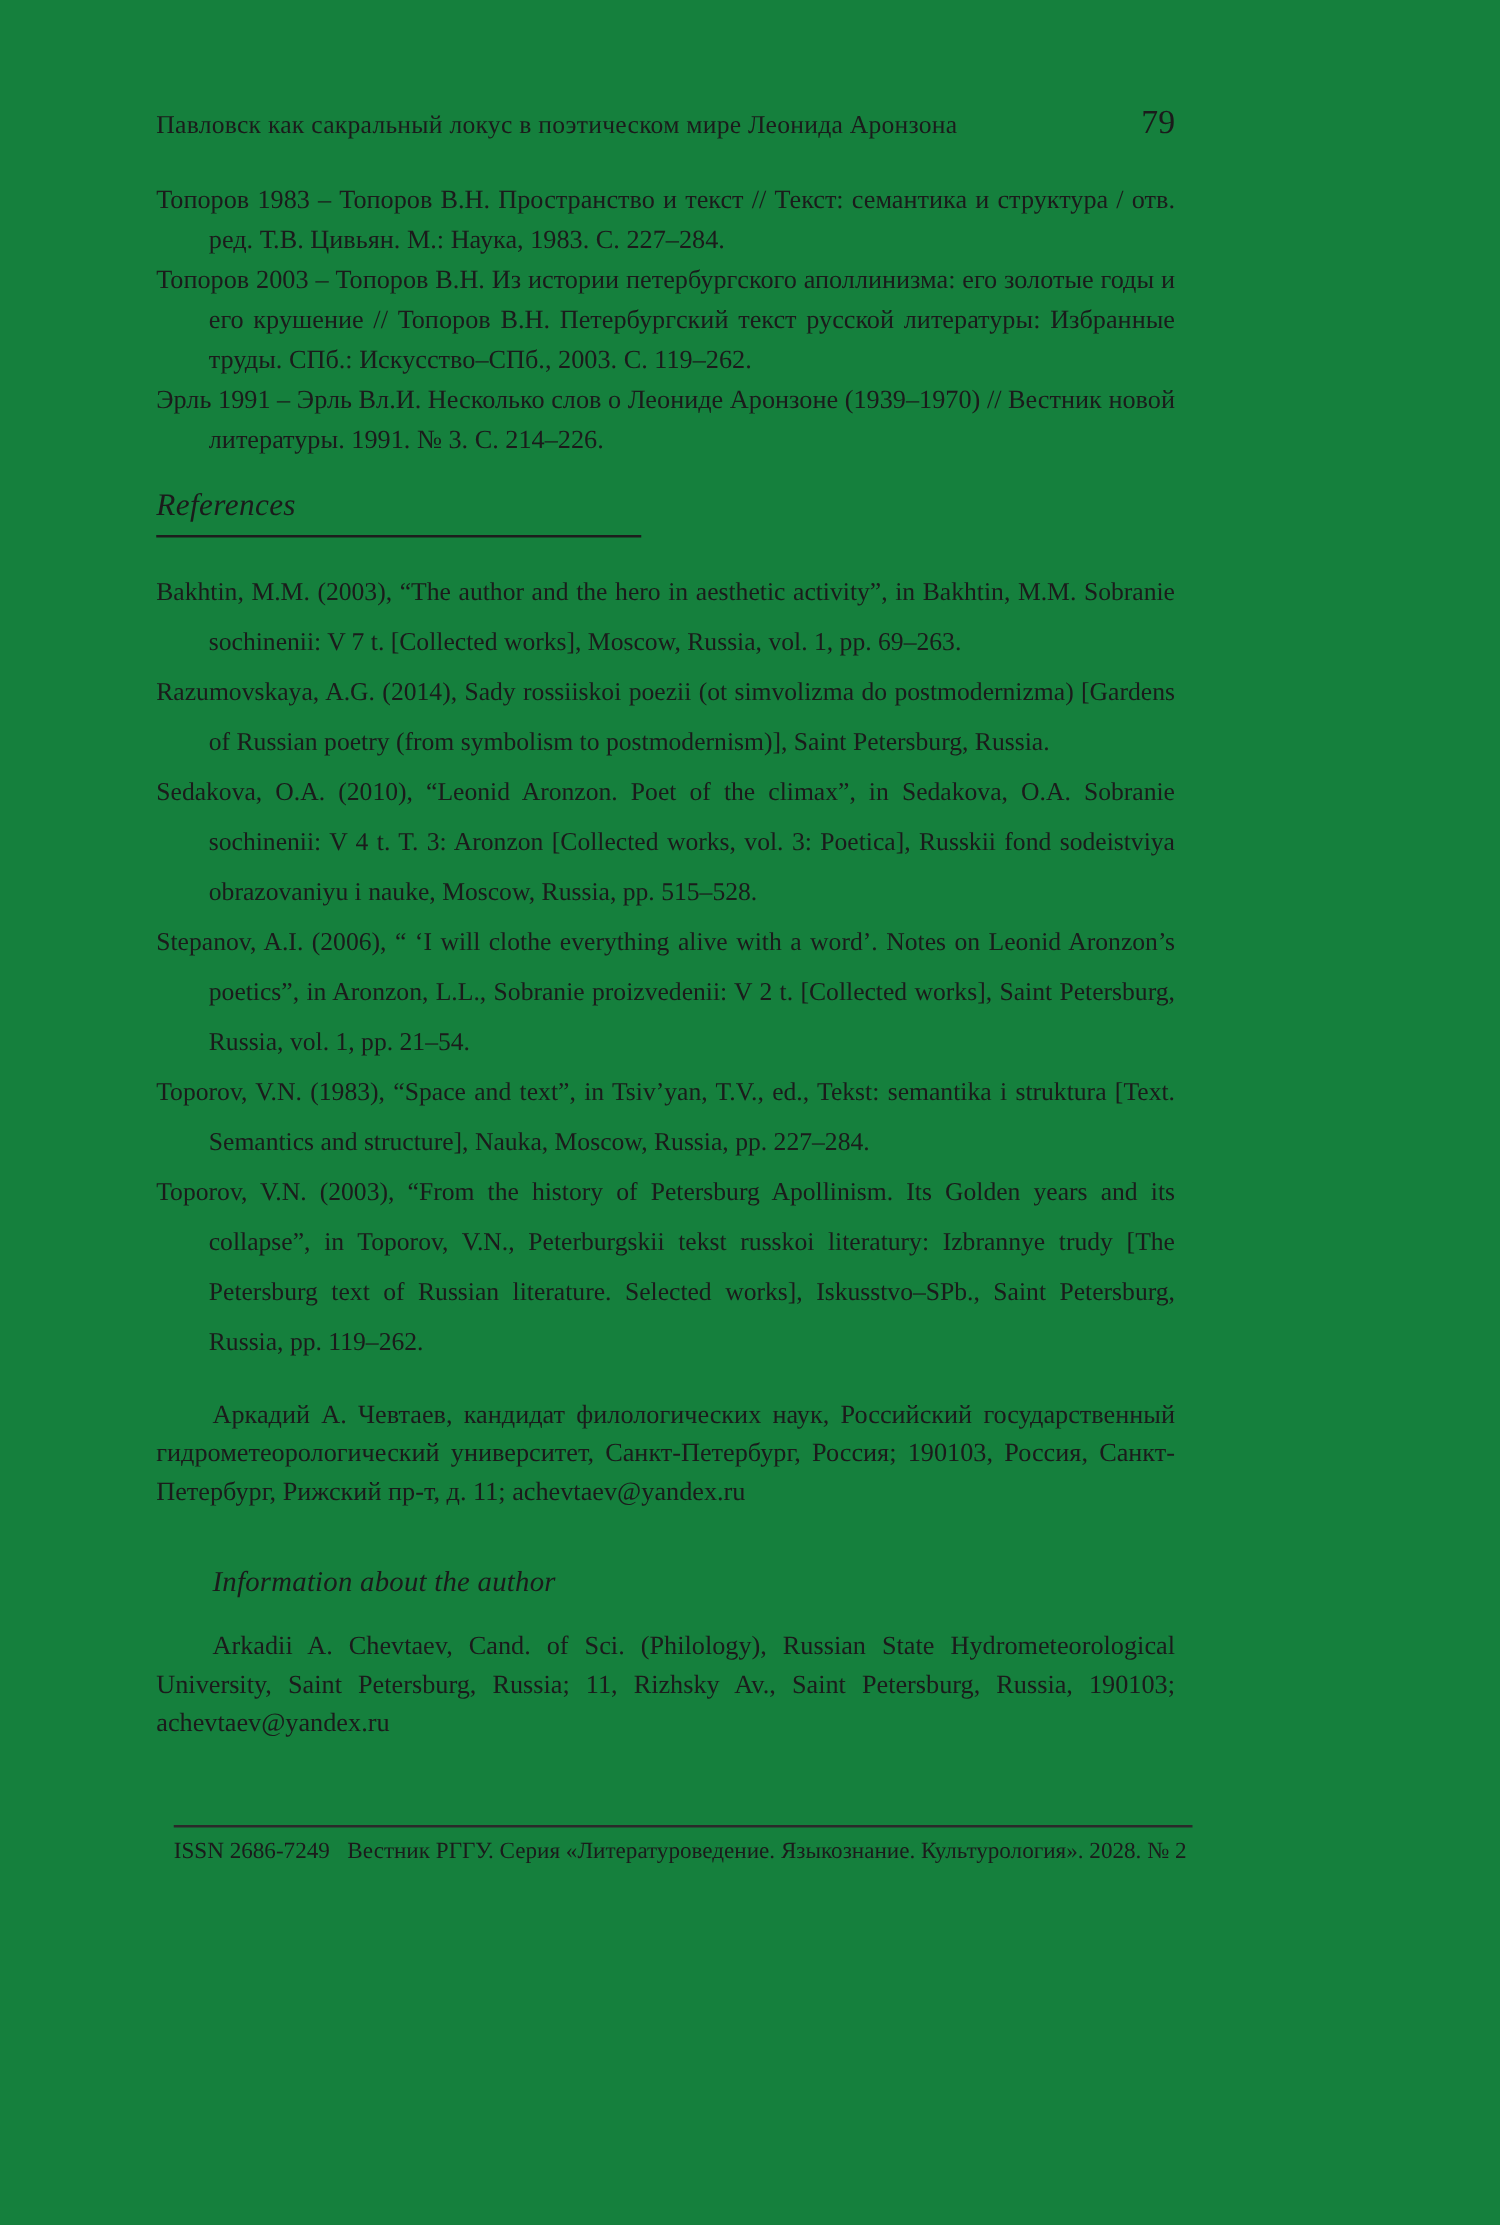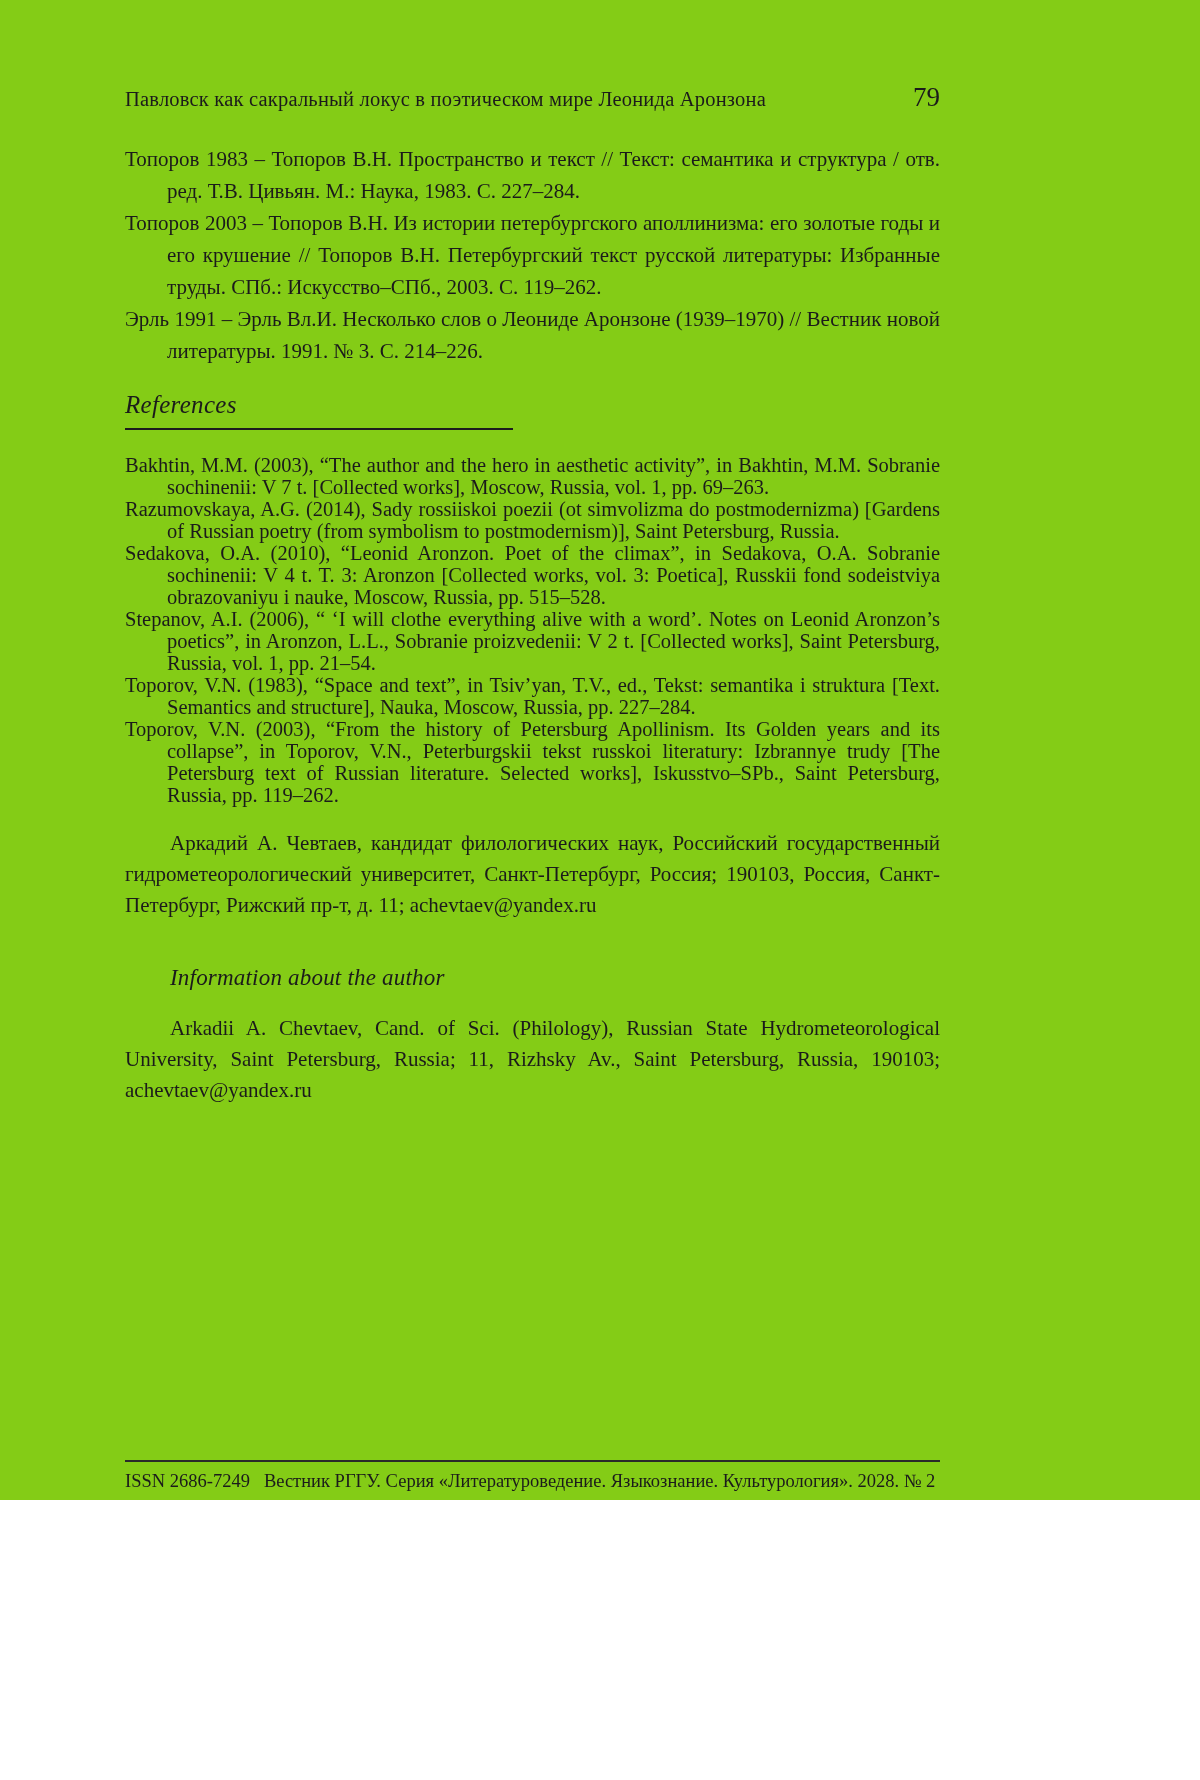--- a/index.html
+++ b/index.html
@@ -1,22 +1,22 @@
 <!DOCTYPE html>
 <html lang="ru"><head>
 <meta charset="utf-8">
 <style>
   * { margin:0; padding:0; box-sizing:border-box; }
   html, body { background:#ffffff; }
   .page {
     position:relative;
     width:1200px;
-    height:1500px;
+    height:1780px;
     margin:0 auto;
-    background:#84cc16;
+    background:#15803d;
     color:#1b1b1b;
     font-family:"Liberation Serif","DejaVu Serif",serif;
     padding:82px 260px 0 125px;
     overflow:hidden;
   }
   
   .running-head {
     display:flex;
     justify-content:space-between;
     align-items:baseline;
@@ -24,21 +24,21 @@
   }
   .rh-title { font-size:20.5px; letter-spacing:0.2px; }
   .rh-page  { font-size:27px; }
   
   .entry {
     text-align:justify;
     padding-left:42px;
     text-indent:-42px;
   }
   .entry.ru { font-size:21px; line-height:32px; }
-  .entry.en { font-size:20.5px; line-height:22px; }
+  .entry.en { font-size:20.5px; line-height:40px; }
   .it { }
   
   .refs-heading {
     margin-top:24px;
     font-size:25px;
     font-weight:normal;
     font-style:italic;
     letter-spacing:0.3px;
   }
   .refs-rule {
@@ -60,21 +60,21 @@
     margin-top:22px;
     font-size:21px;
     line-height:31px;
     text-align:justify;
     text-indent:45px;
   }
   
   .page-footer {
     position:absolute;
     top:1460px;
-    left:125px;
+    left:139px;
     width:815px;
   }
   .footer-rule { height:1.5px; background:#2a2a2a; }
   .footer-text {
     margin-top:9px;
     font-size:18.5px;
     display:flex;
     gap:14px;
     white-space:nowrap;
   }

